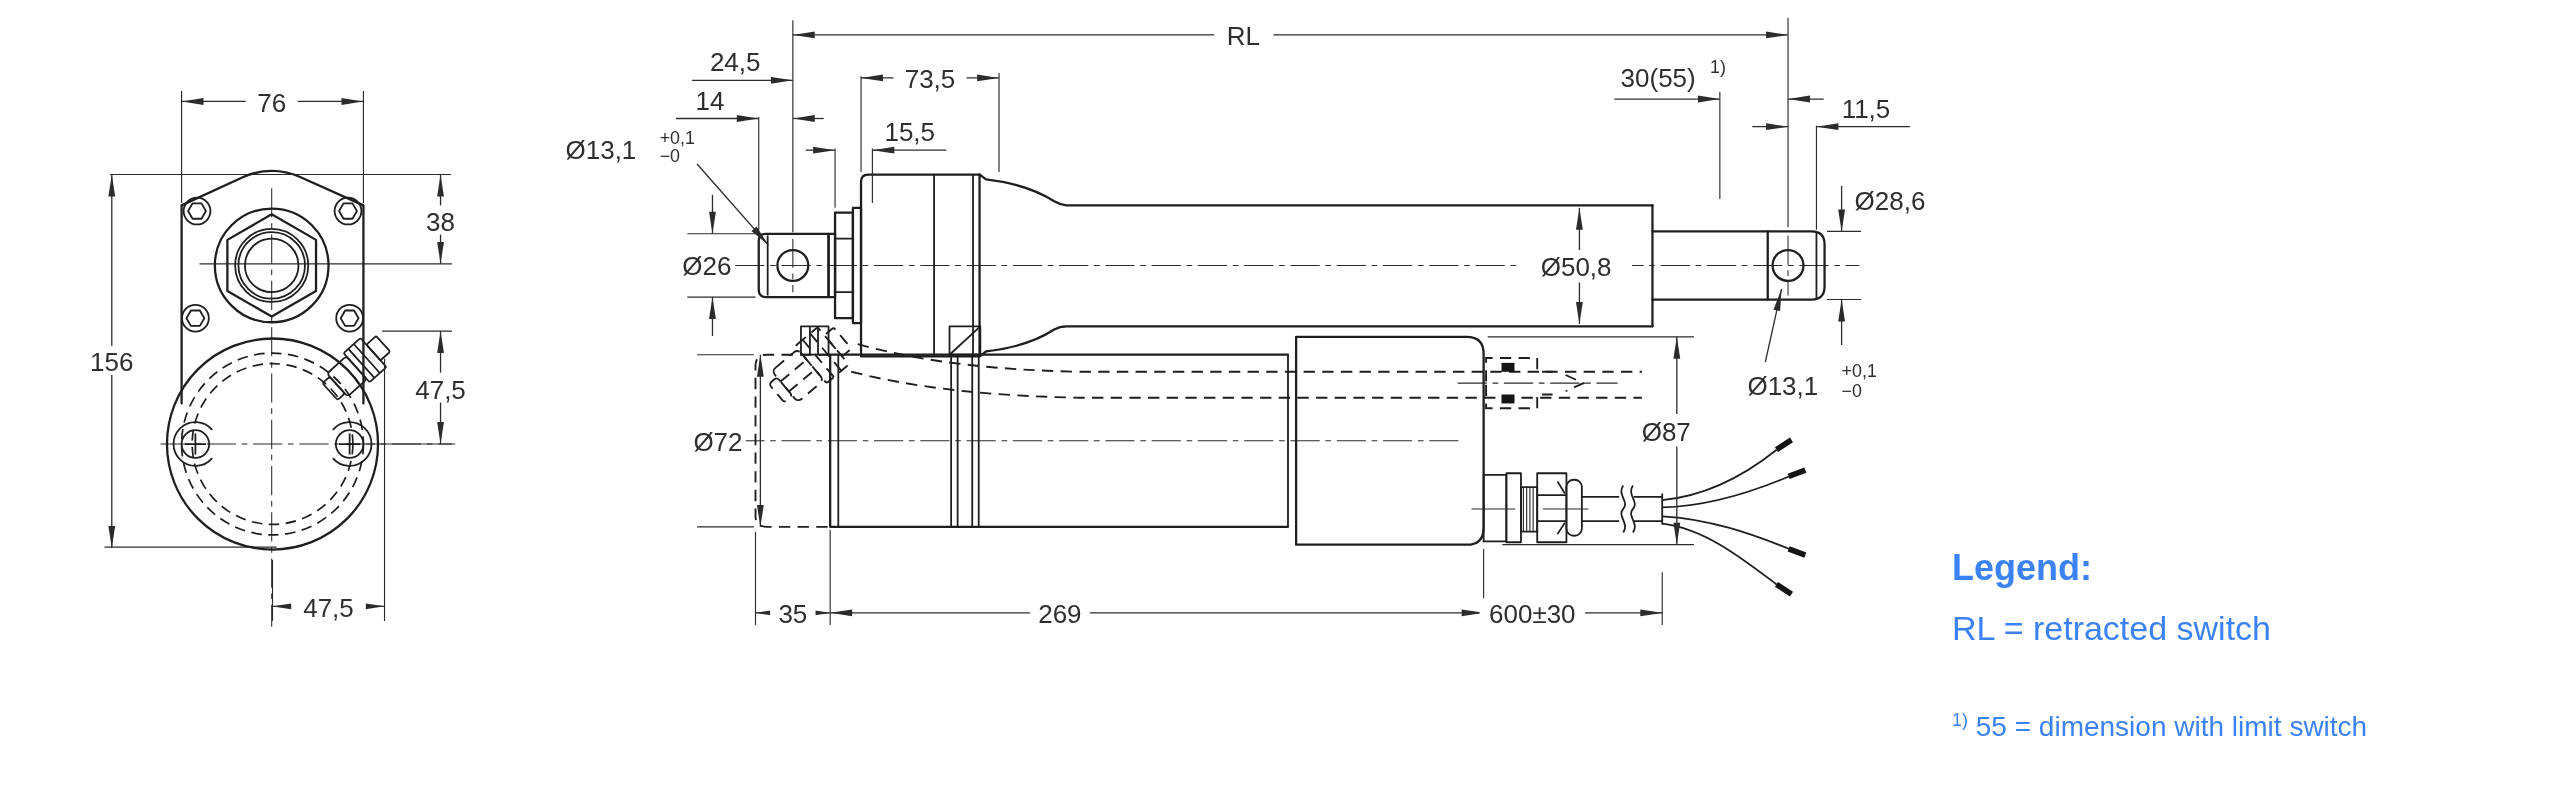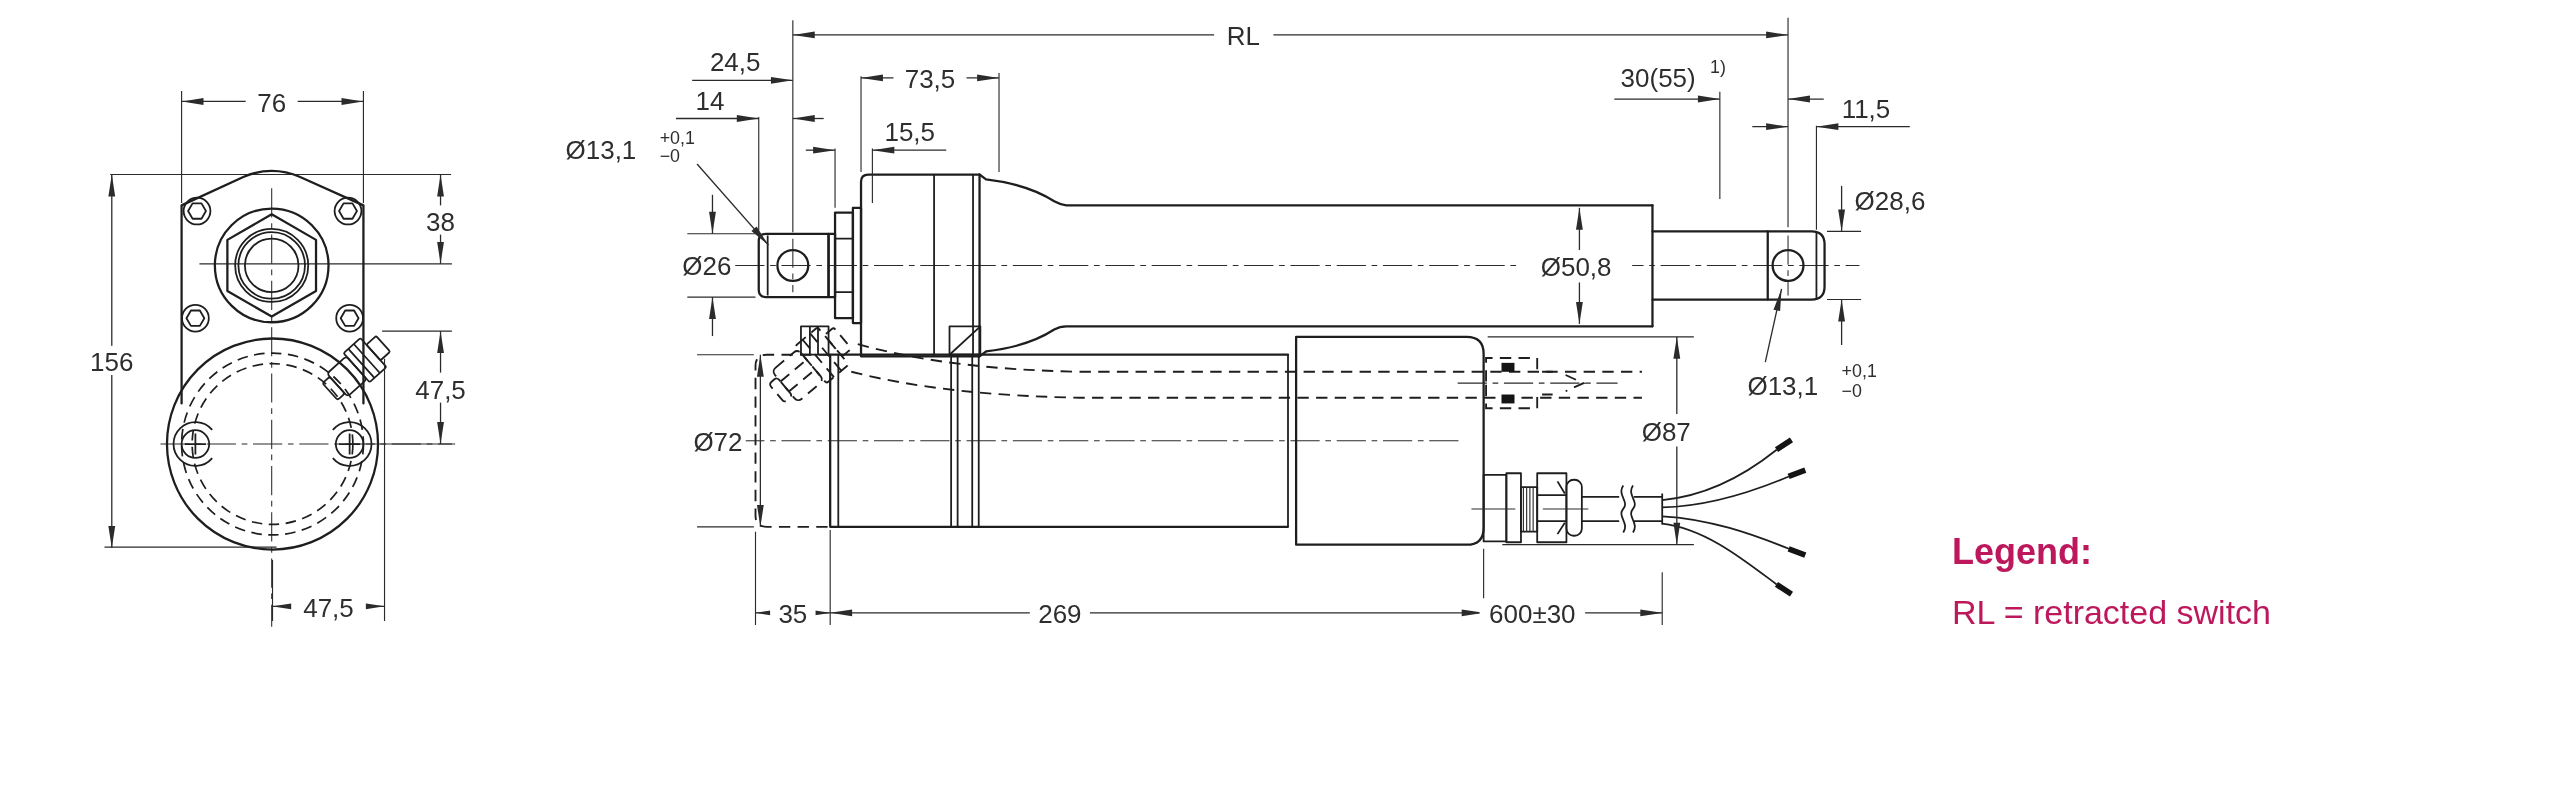--- a/index.html
+++ b/index.html
@@ -11,21 +11,21 @@
   .thin{fill:none;stroke:#2b2b2b;stroke-width:1.4;}
   .dim{fill:none;stroke:#2b2b2b;stroke-width:1.6;}
   .hid{fill:none;stroke:#1e1e1e;stroke-width:2.3;stroke-dasharray:14 9;stroke-linecap:butt;}
   .dc{fill:none;stroke:#1e1e1e;stroke-width:2.1;stroke-dasharray:13 8;}
   .cl{fill:none;stroke:#2b2b2b;stroke-width:1.3;stroke-dasharray:36 7 7 7;}
   .dimtxt{font-size:32px;fill:#2e2e2e;}
   .sm{font-size:22px;fill:#2e2e2e;}
   .mid{text-anchor:middle;}
   .end{text-anchor:end;}
   .bg{fill:#ffffff;stroke:none;}
-  #legend{position:absolute;left:1952px;top:534px;width:601px;color:#be185d;}
+  #legend{position:absolute;left:1952px;top:550px;width:601px;color:#3b82f6;}
   #legend .t{font-weight:bold;font-size:36px;line-height:1.0;}
   #legend .l1{font-size:34px;margin-top:23px;}
   #legend .fn{font-size:28px;margin-top:62px;}
   #legend sup{font-size:18px;}
 </style>
 </head>
 <body>
 
 <div id="stage">
 <svg width="2576" height="802" viewBox="0 0 3172 988">
@@ -301,15 +301,16 @@
     <line class="dim" x1="1827" y1="755" x2="2047" y2="755" marker-start="url(#ar)" marker-end="url(#ar)"></line>
     <rect class="bg" x="1822" y="737" width="130" height="35"></rect>
     <text class="dimtxt mid" x="1887" y="767">600±30</text>
   </g>
 </g>
 </svg>
 
 <div id="legend">
   <div class="t">Legend:</div>
   <div class="l1">RL = retracted switch</div>
+  <div class="fn"><sup>1)</sup> <span>55 = dimension with limit switch</span></div>
 </div>
 </div>
 
 
 </body></html>

